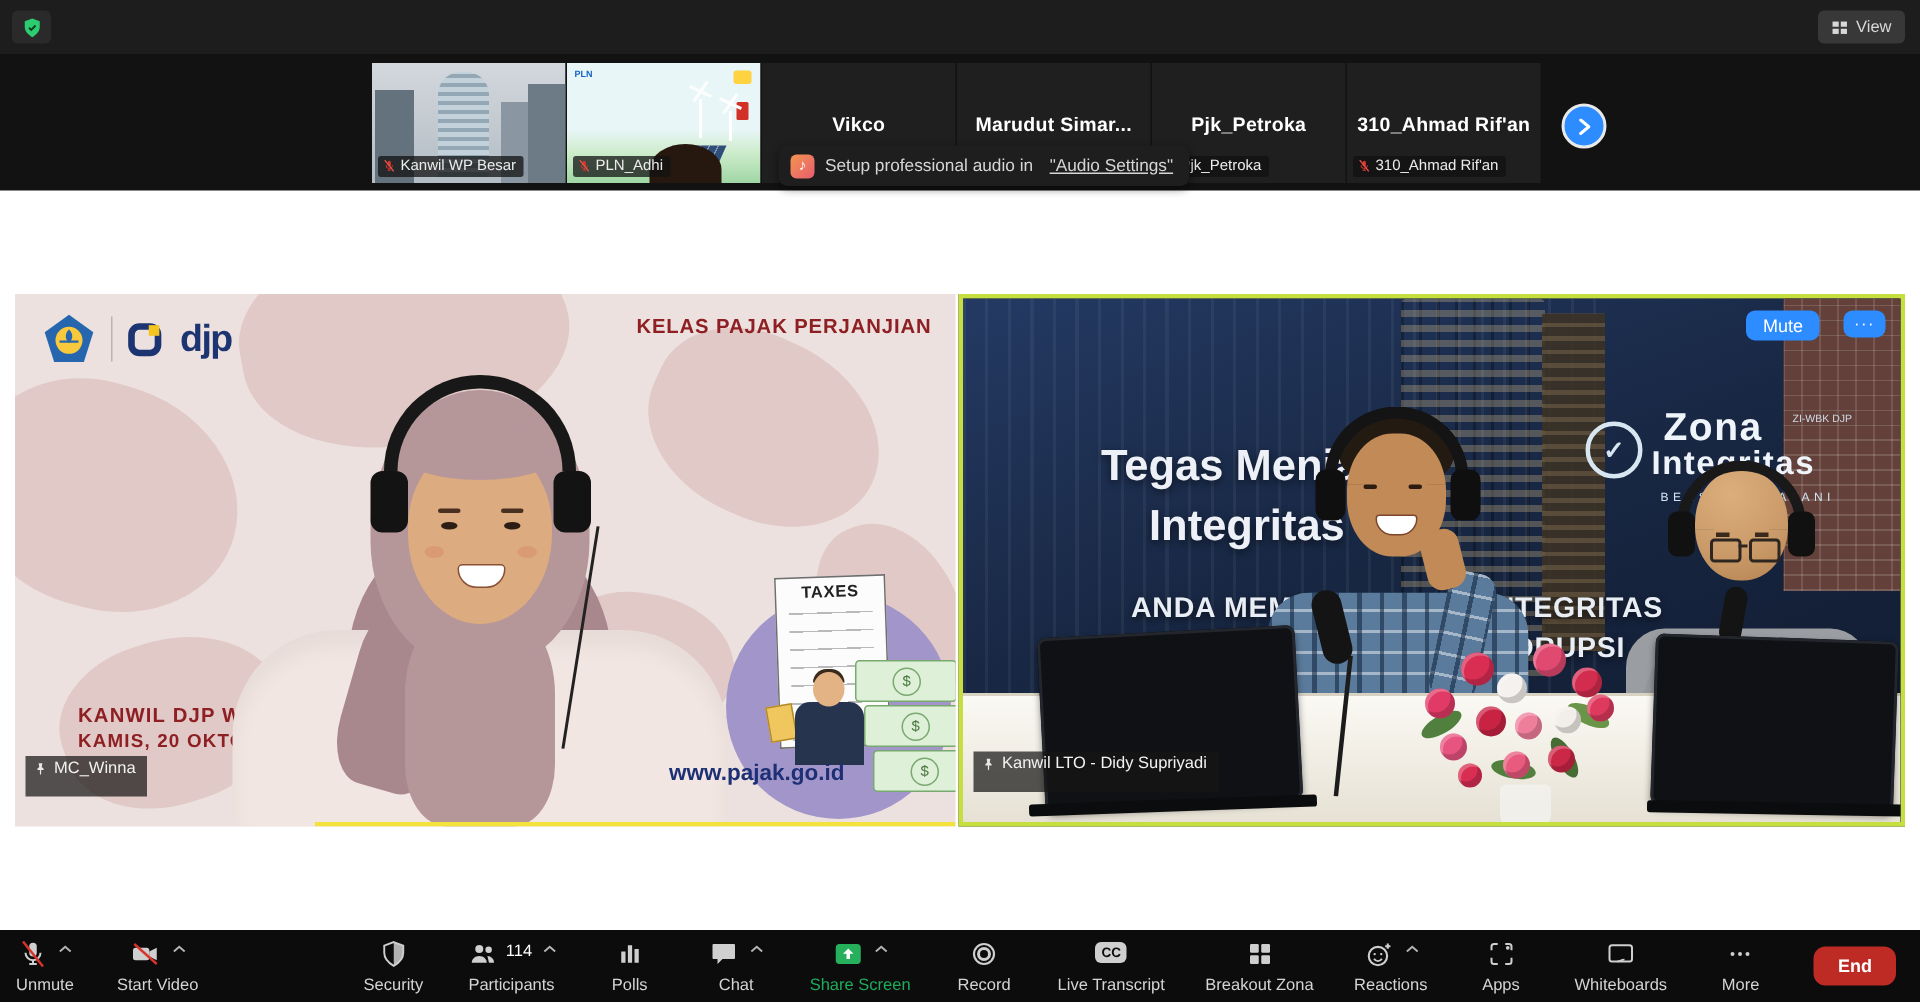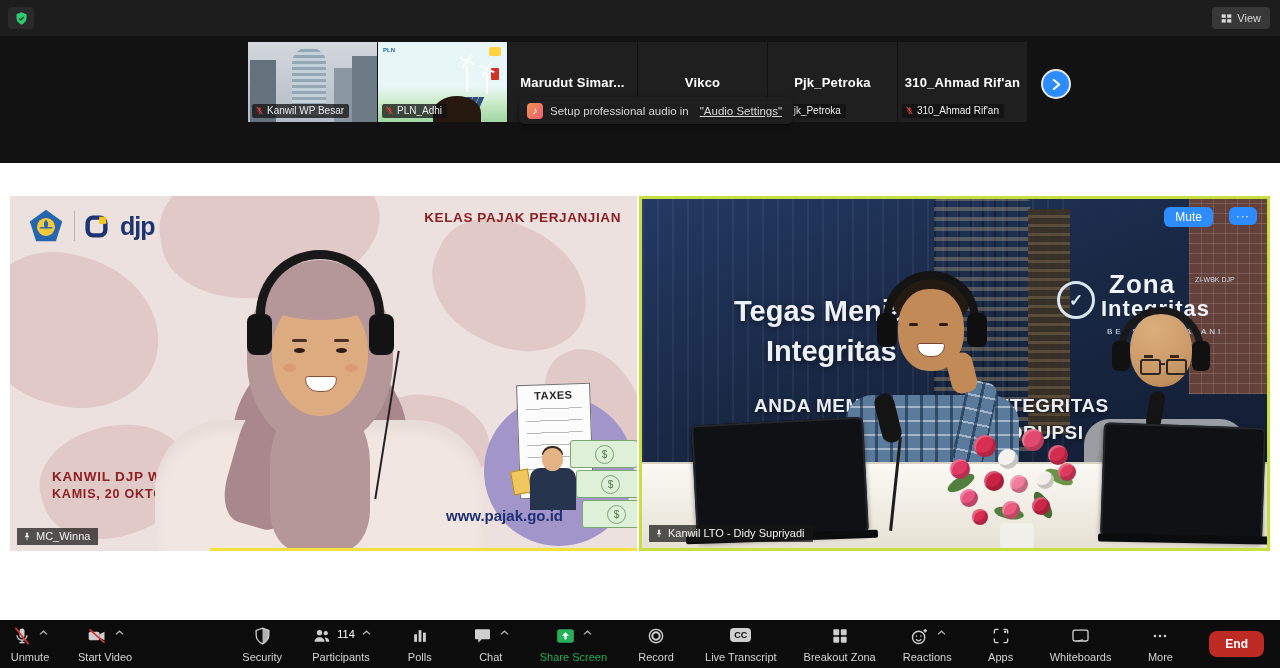--- a/index.html
+++ b/index.html
@@ -1,19 +1,19 @@
 <!DOCTYPE html>
 <html><head>
 <meta charset="utf-8">
 <style>
   html,body{margin:0;padding:0;background:#fff;}
   #app{position:relative;width:1280px;height:668px;overflow:hidden;background:#fff;
        font-family:"Liberation Sans",sans-serif;-webkit-font-smoothing:antialiased;}
   
-  .header{position:absolute;left:0;top:0;width:1280px;height:163px;background:#121212;}
+  .header{position:absolute;left:0;top:0;width:1280px;height:127px;background:#121212;}
   .topbar{position:absolute;left:0;top:0;width:1280px;height:36px;background:#1d1d1d;}
   .shield-chip{position:absolute;left:8px;top:7px;width:26px;height:22px;background:#2a2a2a;
        border-radius:4px;display:flex;align-items:center;justify-content:center;}
   .view-btn{position:absolute;right:10px;top:7px;height:22px;padding:0 9px;background:#383838;
        border-radius:4px;display:flex;align-items:center;gap:5px;color:#d8d8d8;font-size:11px;}
   
   .strip{position:absolute;left:248px;top:42px;display:flex;gap:1px;}
   .tile{position:relative;width:129px;height:80px;background:#1f1f1f;overflow:hidden;}
   .tile-title{position:absolute;inset:0;display:flex;align-items:center;justify-content:center;
        color:#fff;font-size:13px;font-weight:bold;letter-spacing:.2px;}
@@ -43,22 +43,22 @@
   .tooltip{position:absolute;left:519px;top:97px;height:27px;background:#1e1e1e;border-radius:6px;
        display:flex;align-items:center;gap:7px;padding:0 11px 0 8px;z-index:6;box-shadow:0 2px 6px rgba(0,0,0,.5);}
   .tt-icon{width:16px;height:16px;border-radius:4px;background:linear-gradient(135deg,#f2954f,#e85c70);
        color:#fff;font-size:10px;display:flex;align-items:center;justify-content:center;}
   .tt-text{color:#d6d6d6;font-size:11.5px;white-space:nowrap;}
   .tt-link{color:#d6d6d6;font-size:11.5px;text-decoration:underline;white-space:nowrap;margin-left:4px;}
   
   .video{position:absolute;top:196px;height:355px;overflow:hidden;}
   .v-left{left:10px;width:627px;background:#ece1df;}
   .v-right{left:639px;width:631px;background:#16243f;border:3px solid #c6df3f;box-sizing:border-box;}
-  .vid-name{position:absolute;left:7px;bottom:6px;display:flex;align-items:center;gap:4px;
-       background:rgba(22,22,22,.72);color:#f2f2f2;font-size:11px;padding:2px 8px 3px 5px;z-index:30;}
+  .vid-name{position:absolute;left:7px;bottom:20px;display:flex;align-items:center;gap:4px;
+       background:rgba(22,22,22,.72);color:#f2f2f2;font-size:11px;padding:2px 8px 13px 5px;z-index:30;}
   
   .blob{position:absolute;background:#e0c9c6;border-radius:45% 55% 50% 50%;}
   .brandrow{position:absolute;left:18px;top:12px;display:flex;align-items:center;gap:10px;z-index:5;}
   .divider{width:1px;height:30px;background:#c2b0ad;}
   .djp-text{color:#1d3472;font-size:25px;font-weight:bold;letter-spacing:-1px;margin-left:2px;}
   .l-title{position:absolute;right:16px;top:12px;text-align:center;color:#8e1f22;font-weight:bold;
        font-size:13.5px;line-height:19px;letter-spacing:.6px;z-index:5;}
   .l-caption{position:absolute;left:42px;top:273px;color:#8e1f22;font-weight:bold;z-index:3;}
   .l-caption .c1{font-size:13.5px;letter-spacing:.8px;}
   .l-caption .c2{font-size:12.5px;letter-spacing:.8px;margin-top:3px;}
@@ -239,25 +239,25 @@
           <svg viewBox="0 0 24 24" width="9" height="11">
               <rect x="9" y="3" width="6" height="10" rx="3" fill="#d9342b"></rect>
               <path d="M6.5 11a5.5 5.5 0 0 0 11 0M12 16.5V20M9 20h6" stroke="#d9342b" stroke-width="1.8" fill="none"></path>
               <line x1="4" y1="2" x2="20" y2="22" stroke="#e8554c" stroke-width="2.4"></line>
             </svg>
           <span>PLN_Adhi</span>
         </div>
       </div>
 
       <div class="tile">
+        <div class="tile-title">Vikco</div>
+      </div>
+
+      <div class="tile">
         <div class="tile-title">Marudut Simar...</div>
-      </div>
-
-      <div class="tile">
-        <div class="tile-title">Vikco</div>
       </div>
 
       <div class="tile">
         <div class="tile-title">Pjk_Petroka</div>
         <div class="vlabel">
           <svg viewBox="0 0 24 24" width="9" height="11">
               <rect x="9" y="3" width="6" height="10" rx="3" fill="#d9342b"></rect>
               <path d="M6.5 11a5.5 5.5 0 0 0 11 0M12 16.5V20M9 20h6" stroke="#d9342b" stroke-width="1.8" fill="none"></path>
               <line x1="4" y1="2" x2="20" y2="22" stroke="#e8554c" stroke-width="2.4"></line>
             </svg>

